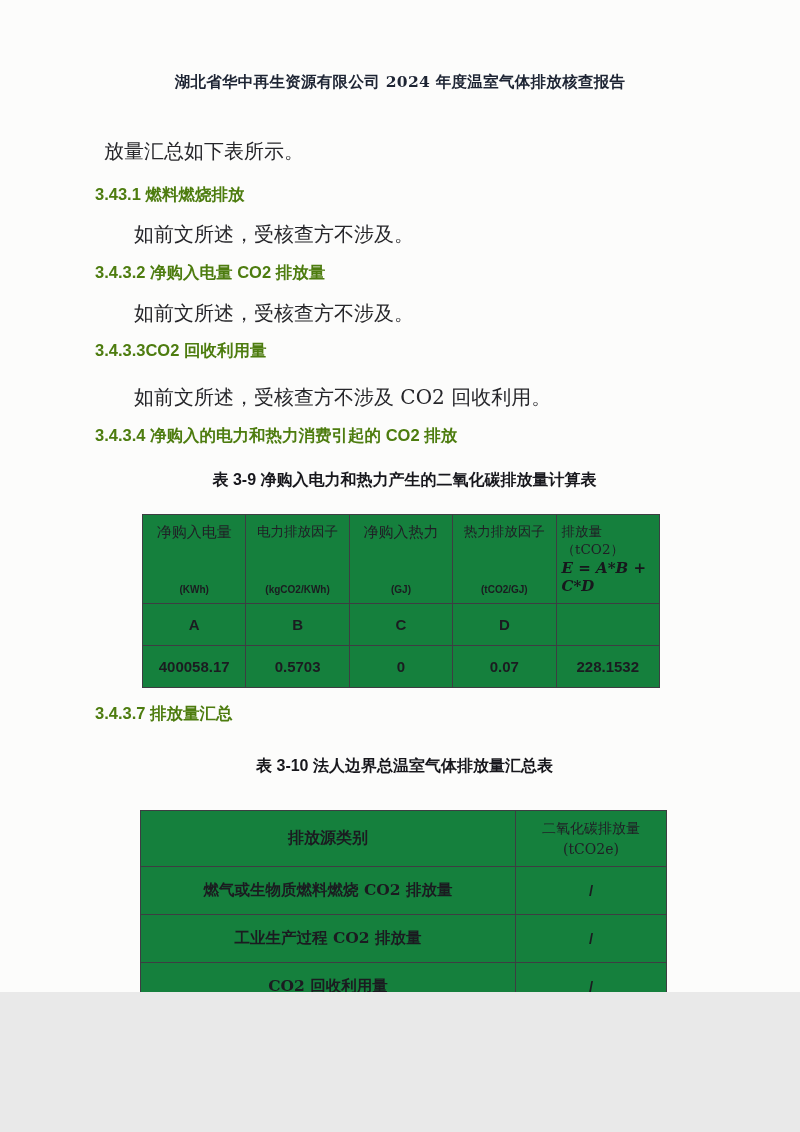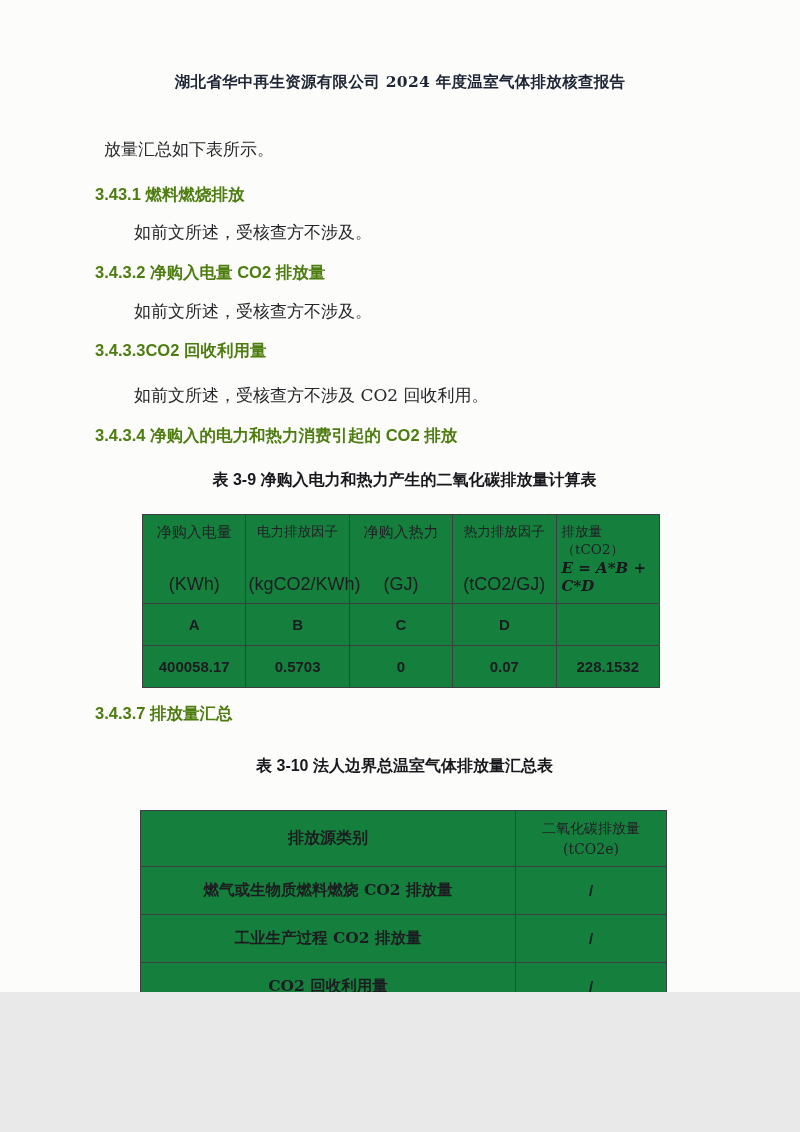--- a/index.html
+++ b/index.html
@@ -9,42 +9,42 @@
     background:#fcfcfb; overflow:hidden; color:#222;
     box-shadow:0 0 4px rgba(0,0,0,.15);
   }
   .header-title {
     position:absolute; top:72px; left:0; width:100%; text-align:center;
     font-family:"DejaVu Serif","Liberation Serif",serif;
     font-size:15.5px; font-weight:700; color:#1d2433; letter-spacing:.3px;
   }
   .para {
     position:absolute; font-family:"DejaVu Serif","Liberation Serif",serif;
-    font-size:17px; color:#26262a;
+    font-size:20px; color:#26262a;
   }
   .heading {
     position:absolute; left:95px;
     font-family:"Liberation Sans","DejaVu Sans",sans-serif;
     font-size:16.5px; font-weight:700; color:#4d7c0f;
   }
   .table-title {
     position:absolute; left:0; width:100%; text-align:center;
     font-family:"Liberation Sans","DejaVu Sans",sans-serif;
     font-size:16px; font-weight:700; color:#17171c;padding-left:9px;
   }
   table { position:absolute; border-collapse:collapse; table-layout:fixed; background:#15803d; }
   th, td { border:1.6px solid #3d3d42; text-align:center; vertical-align:middle; }
 
   
   .t39 { left:142px; top:514px; width:518px; }
   .t39 .hrow th { height:82px; font-weight:400; padding:8px 2px; }
   .t39 .hcell { display:flex; flex-direction:column; justify-content:space-between; height:100%; }
   .t39 .h-cn { font-family:"DejaVu Serif","Liberation Serif",serif; font-size:15px; color:#202026; }
   .t39 .h-cn.small { font-size:13.5px; }
-  .t39 .h-unit { font-family:"Liberation Sans","DejaVu Sans",sans-serif; font-size:18px; font-weight:400; color:#1b1b20; }
+  .t39 .h-unit { font-family:"Liberation Sans","DejaVu Sans",sans-serif; font-size:10px; font-weight:700; color:#1b1b20; }
   .t39 .col-e { text-align:left; }
   .t39 .col-e .h-cn { text-align:left; padding-left:3px; font-size:13.5px; }
   .t39 .col-e .h-formula {
     text-align:left; padding-left:3px;
     font-family:"DejaVu Serif","Liberation Serif",serif;
     font-style:italic; font-size:15px; color:#17171c; font-weight:600;
   }
   .t39 .srow td { height:42px; font-family:"Liberation Sans","DejaVu Sans",sans-serif; font-size:15px; font-weight:600; color:#1b1b20; }
   .t39 .vrow td { height:42px; font-family:"Liberation Sans","DejaVu Sans",sans-serif; font-size:15px; font-weight:600; color:#1b1b20; }
 

